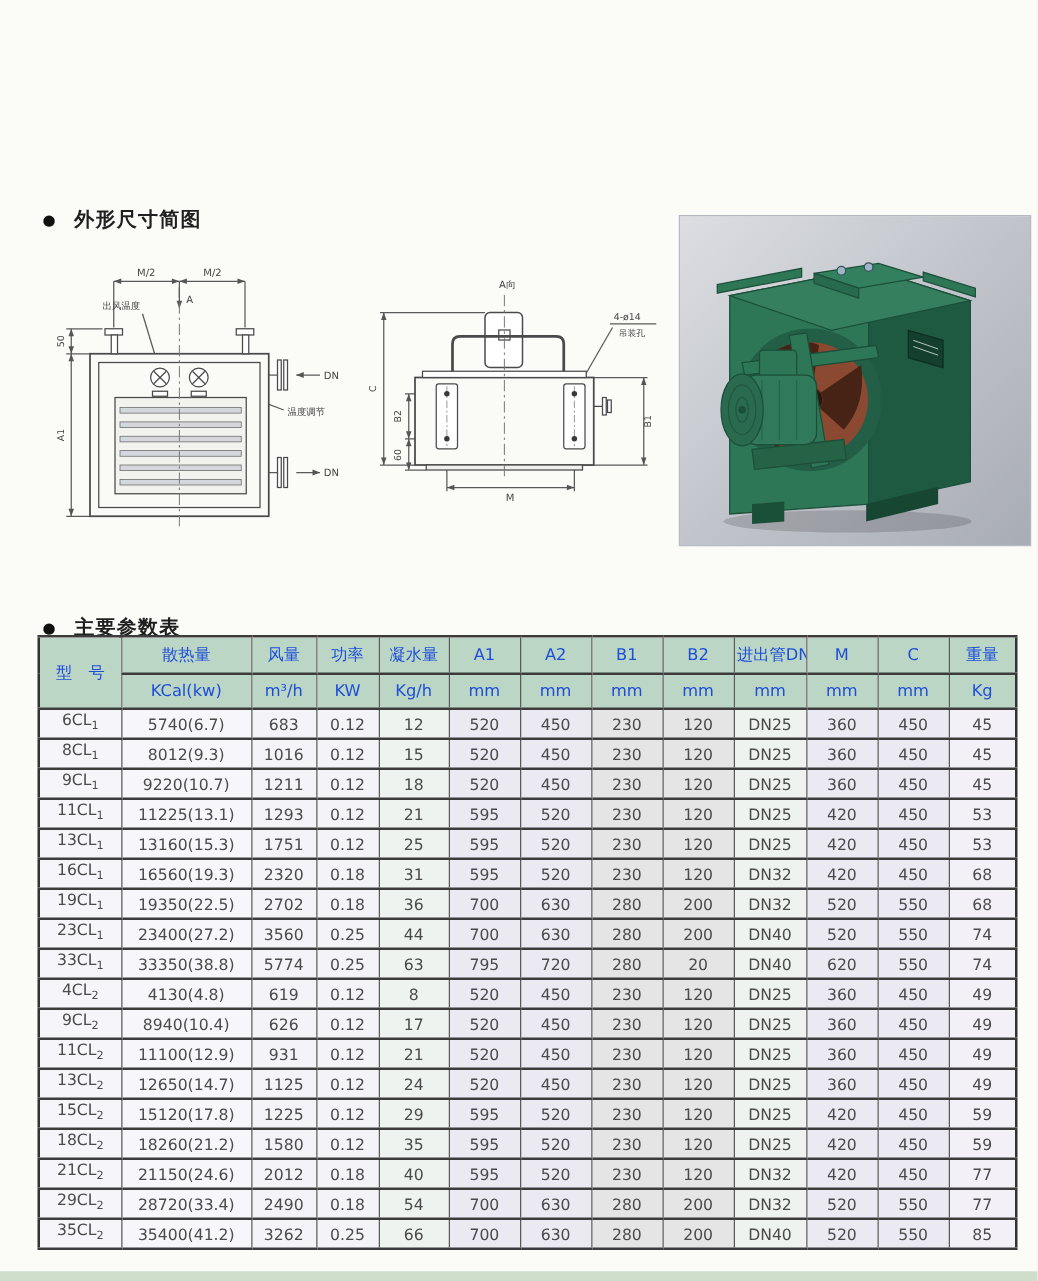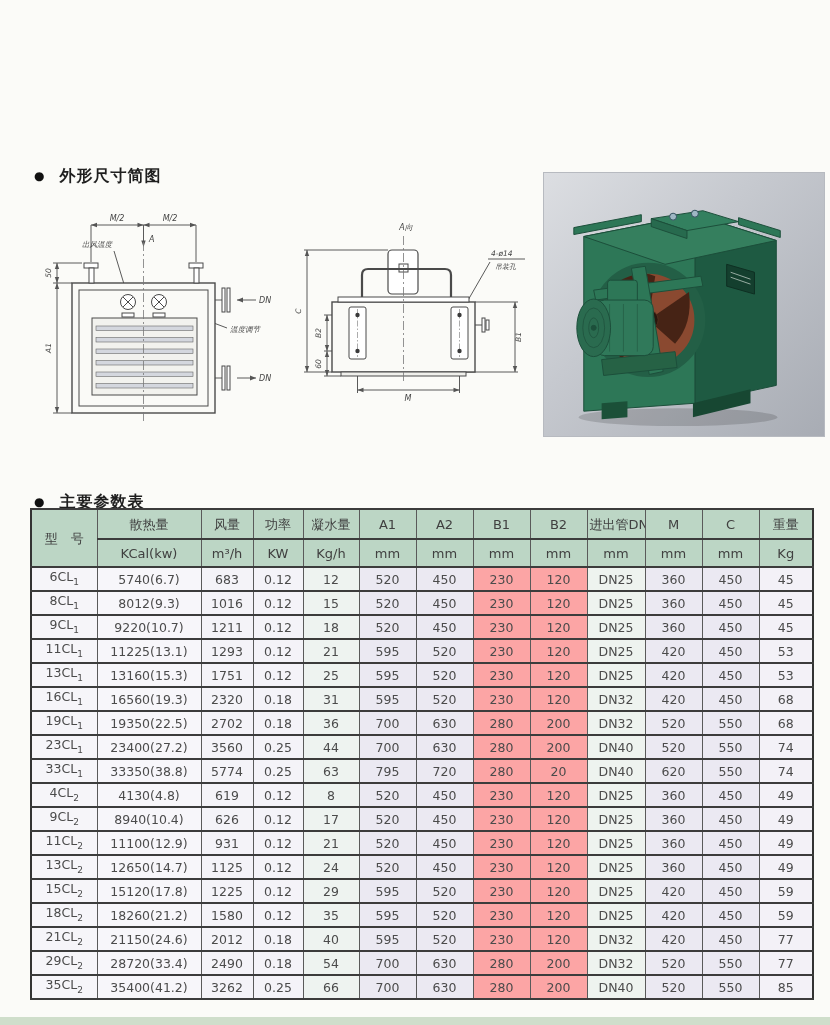--- a/index.html
+++ b/index.html
@@ -24,21 +24,21 @@
   .section-heading{
     position:absolute;left:34px;
     font-size:16px;font-weight:bold;color:#1f1f1f;letter-spacing:1px;margin-top:20px;
   }
   .section-heading .bullet{
     font-size:12px;margin-right:14px;vertical-align:1px;color:#111;font-weight:normal;
   }
   .sec1{top:146px;}
   .sec2{top:472px;}
   
-  .figures{position:absolute;left:0;top:172px;width:714px;height:273px;font-style:italic;}
+  .figures{position:absolute;left:0;top:172px;width:714px;height:273px;}
   .front-view{position:absolute;left:30px;top:28px;}
   .side-view{position:absolute;left:285px;top:40px;}
   .photo{
     position:absolute;left:543px;top:0;width:282px;height:265px;
     background:linear-gradient(135deg,#dcdee2 0%,#c6c9cf 40%,#a8acb4 100%);
     border:1px solid #b7bac0;box-sizing:border-box;
   }
   svg text{font-family:"DejaVu Sans","Liberation Sans",sans-serif;fill:#444;}
   
   .table-wrap{position:absolute;left:30px;top:508px;width:782px;}
@@ -47,32 +47,32 @@
     font-size:12.5px;color:#4b4b4b;
   }
   th,td{
     border-left:1px solid #5a5a5a;border-right:1px solid #5a5a5a;
     border-top:2px solid #3c3c3c;border-bottom:2px solid #3c3c3c;
     text-align:center;padding:0 2px;height:22px;line-height:15px;
     overflow:hidden;white-space:nowrap;
   }
   table{border:2px solid #333;}
   thead th{
-    background:#bcd6c5;color:#404040;font-weight:normal;font-size:13px;
+    background:#bcd6c5;color:#1d4ed8;font-weight:normal;font-size:13px;
     height:26px;
   }
   thead tr:first-child th{height:28px;}
   td sub{font-size:9px;}
   .c-model{background:#f6f5f9;}
   .c-heat{background:#f7f6fa;margin-top:27px;}
   .c-air{background:#f4f3f8;}
   .c-pow{background:#f4f3f8;}
   .c-cond{background:#eef3f0;}
   .c-a{background:#ebe9f2;}
-  .c-b{background:#fca5a5;}
+  .c-b{background:#e5e5e5;}
   .c-dn{background:#eef3ef;margin-left:13px;}
   .c-m{background:#ebe9f2;}
   .c-wt{background:#f3f1f7;}
   
   .bottom-strip{
     position:absolute;left:0;right:0;bottom:0;height:8px;
     background:#cfdecb;
   }
 </style>
 </head>

